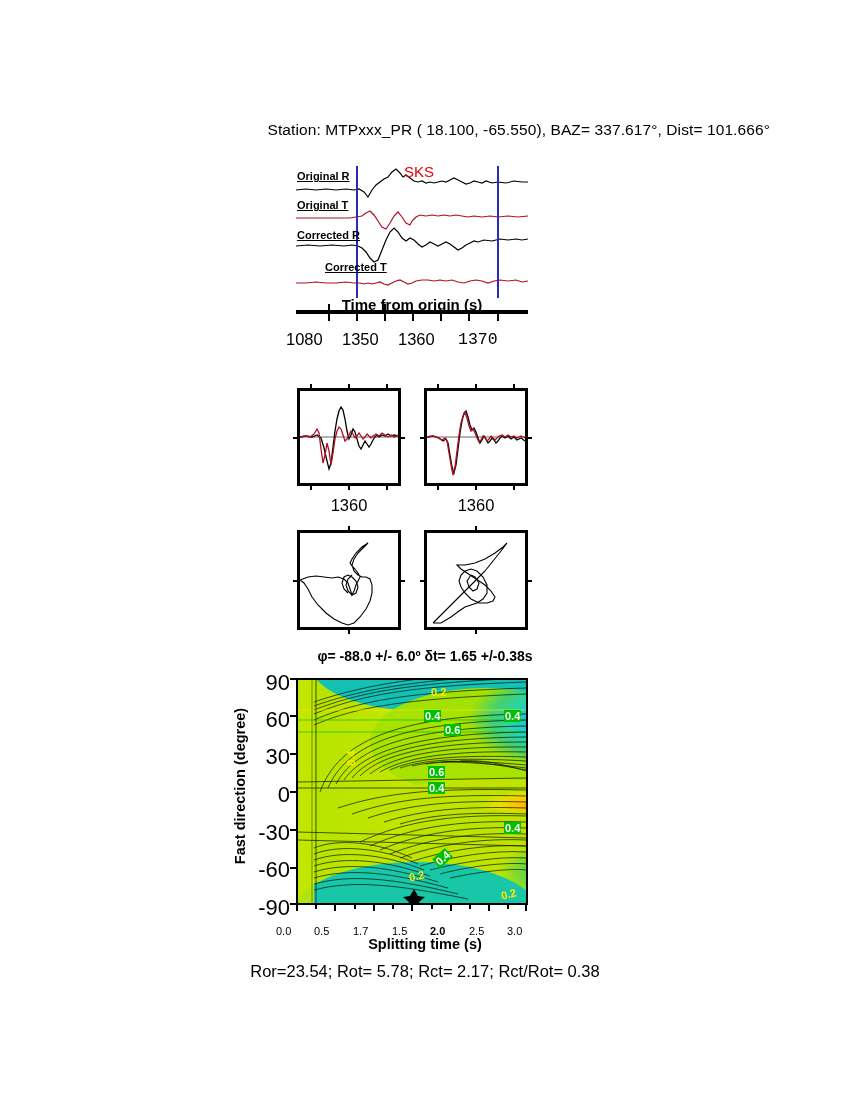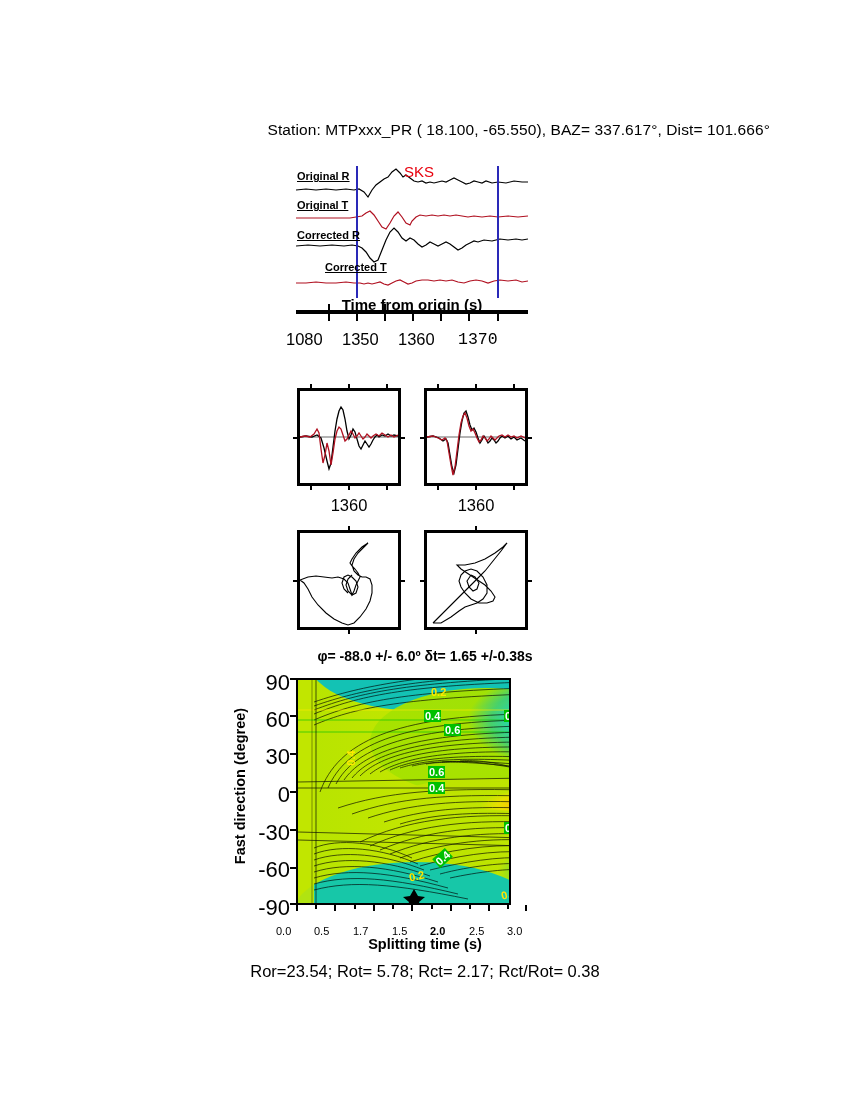--- a/index.html
+++ b/index.html
@@ -31,21 +31,21 @@
   #tnums span{position:absolute;font-size:16.5px;}
 
   
   .bx{border:3.5px solid #000;background:#fff;box-sizing:border-box;}
   .btick{position:absolute;background:#000;}
   .bnum{position:absolute;font-size:16.5px;text-align:center;}
 
   
   #ctitle{left:0;top:648px;width:850px;text-align:center;
       font-size:14px;font-weight:bold;}
-  #cplot{left:296px;top:678px;width:215px;height:227px;
+  #cplot{left:296px;top:678px;width:232px;height:227px;
       border:2px solid #000;box-sizing:border-box;overflow:hidden;background:#000;}
   #ylab{left:216px;top:700px;width:24px;height:180px;}
   #ylab span{display:block;transform:rotate(-90deg);transform-origin:center;
       white-space:nowrap;font-size:14.5px;font-weight:bold;
       position:absolute;top:78px;left:-66px;width:180px;text-align:center;}
   .ynum{position:absolute;right:0;font-size:22px;text-align:right;
       width:46px;}
   #ynums{left:240px;top:670px;width:50px;height:245px;}
   .ytk{position:absolute;left:0;width:6px;height:1.5px;background:#000;}
   #ytks{left:290px;top:678px;width:6px;height:227px;}

